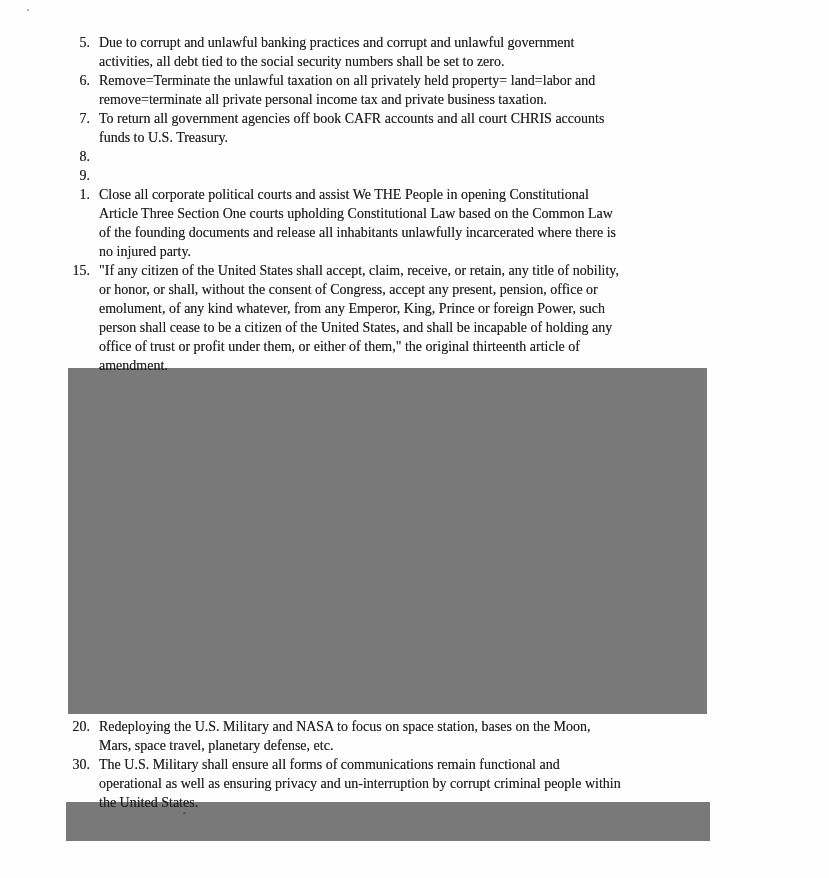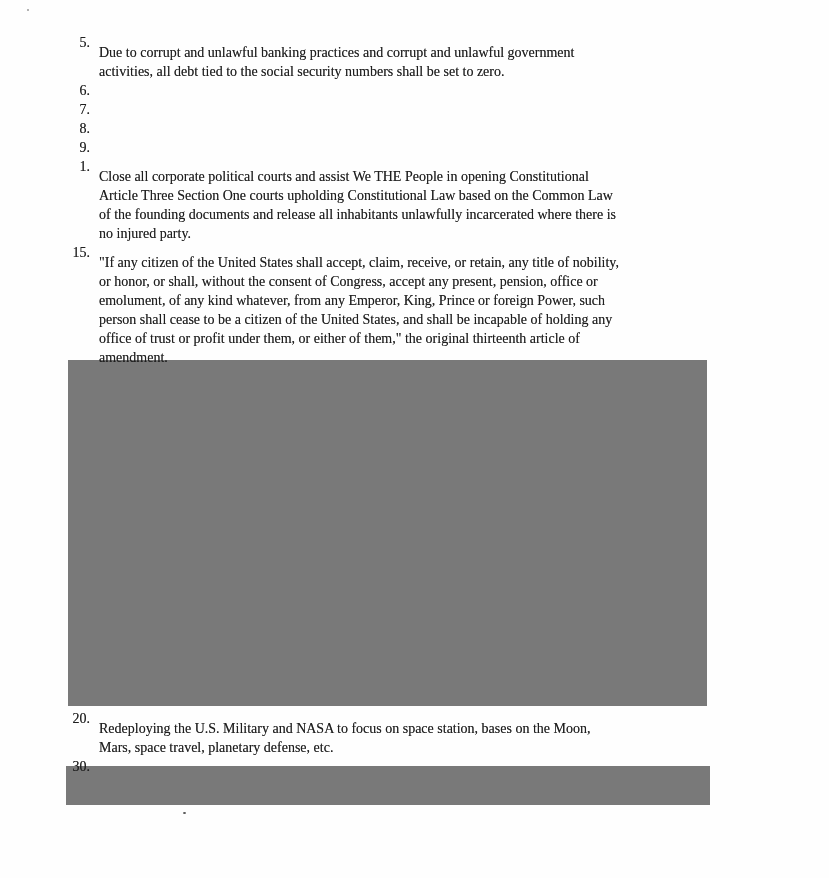--- a/index.html
+++ b/index.html
@@ -27,21 +27,20 @@
     line-height: 19px;
     margin-right: 9px;
     text-shadow: 0 0 0.4px rgba(20,20,20,0.55);
   }
   .txt {
     font-size: 14px;
     line-height: 19px;
     white-space: pre-line;
     max-width: 700px;
     text-shadow: 0 0 0.4px rgba(20,20,20,0.55);
-    margin-top: 10px;
   }
   .redaction-large {
     width: 639px;
     height: 346px;
     margin: -7px 0 3px 12px;
     background: #797979;
   }
   .redaction-bottom {
     width: 644px;
     height: 39px;
@@ -65,24 +64,28 @@
   <span class="speck speck-2"></span>
 
   <div class="list-item">
     <span class="num">5.</span>
     <div class="txt">Due to corrupt and unlawful banking practices and corrupt and unlawful government
 activities, all debt tied to the social security numbers shall be set to zero.</div>
   </div>
 
   <div class="list-item">
     <span class="num">6.</span>
+    <div class="txt">Remove=Terminate the unlawful taxation on all privately held property= land=labor and
+remove=terminate all private personal income tax and private business taxation.</div>
   </div>
 
   <div class="list-item">
     <span class="num">7.</span>
+    <div class="txt">To return all government agencies off book CAFR accounts and all court CHRIS accounts
+funds to U.S. Treasury.</div>
   </div>
 
   <div class="list-item">
     <span class="num">8.</span>
   </div>
 
   <div class="list-item">
     <span class="num">9.</span>
   </div>
 
@@ -107,17 +110,20 @@
   <div class="redaction-large" style="background: rgb(121, 121, 121);"></div>
 
   <div class="list-item">
     <span class="num">20.</span>
     <div class="txt">Redeploying the U.S. Military and NASA to focus on space station, bases on the Moon,
 Mars, space travel, planetary defense, etc.</div>
   </div>
 
   <div class="list-item">
     <span class="num">30.</span>
+    <div class="txt">The U.S. Military shall ensure all forms of communications remain functional and
+operational as well as ensuring privacy and un-interruption by corrupt criminal people within
+the United States.</div>
   </div>
 
   <div class="redaction-bottom" style="background: rgb(121, 121, 121);"></div>
 
 </div>
 
 </body></html>

